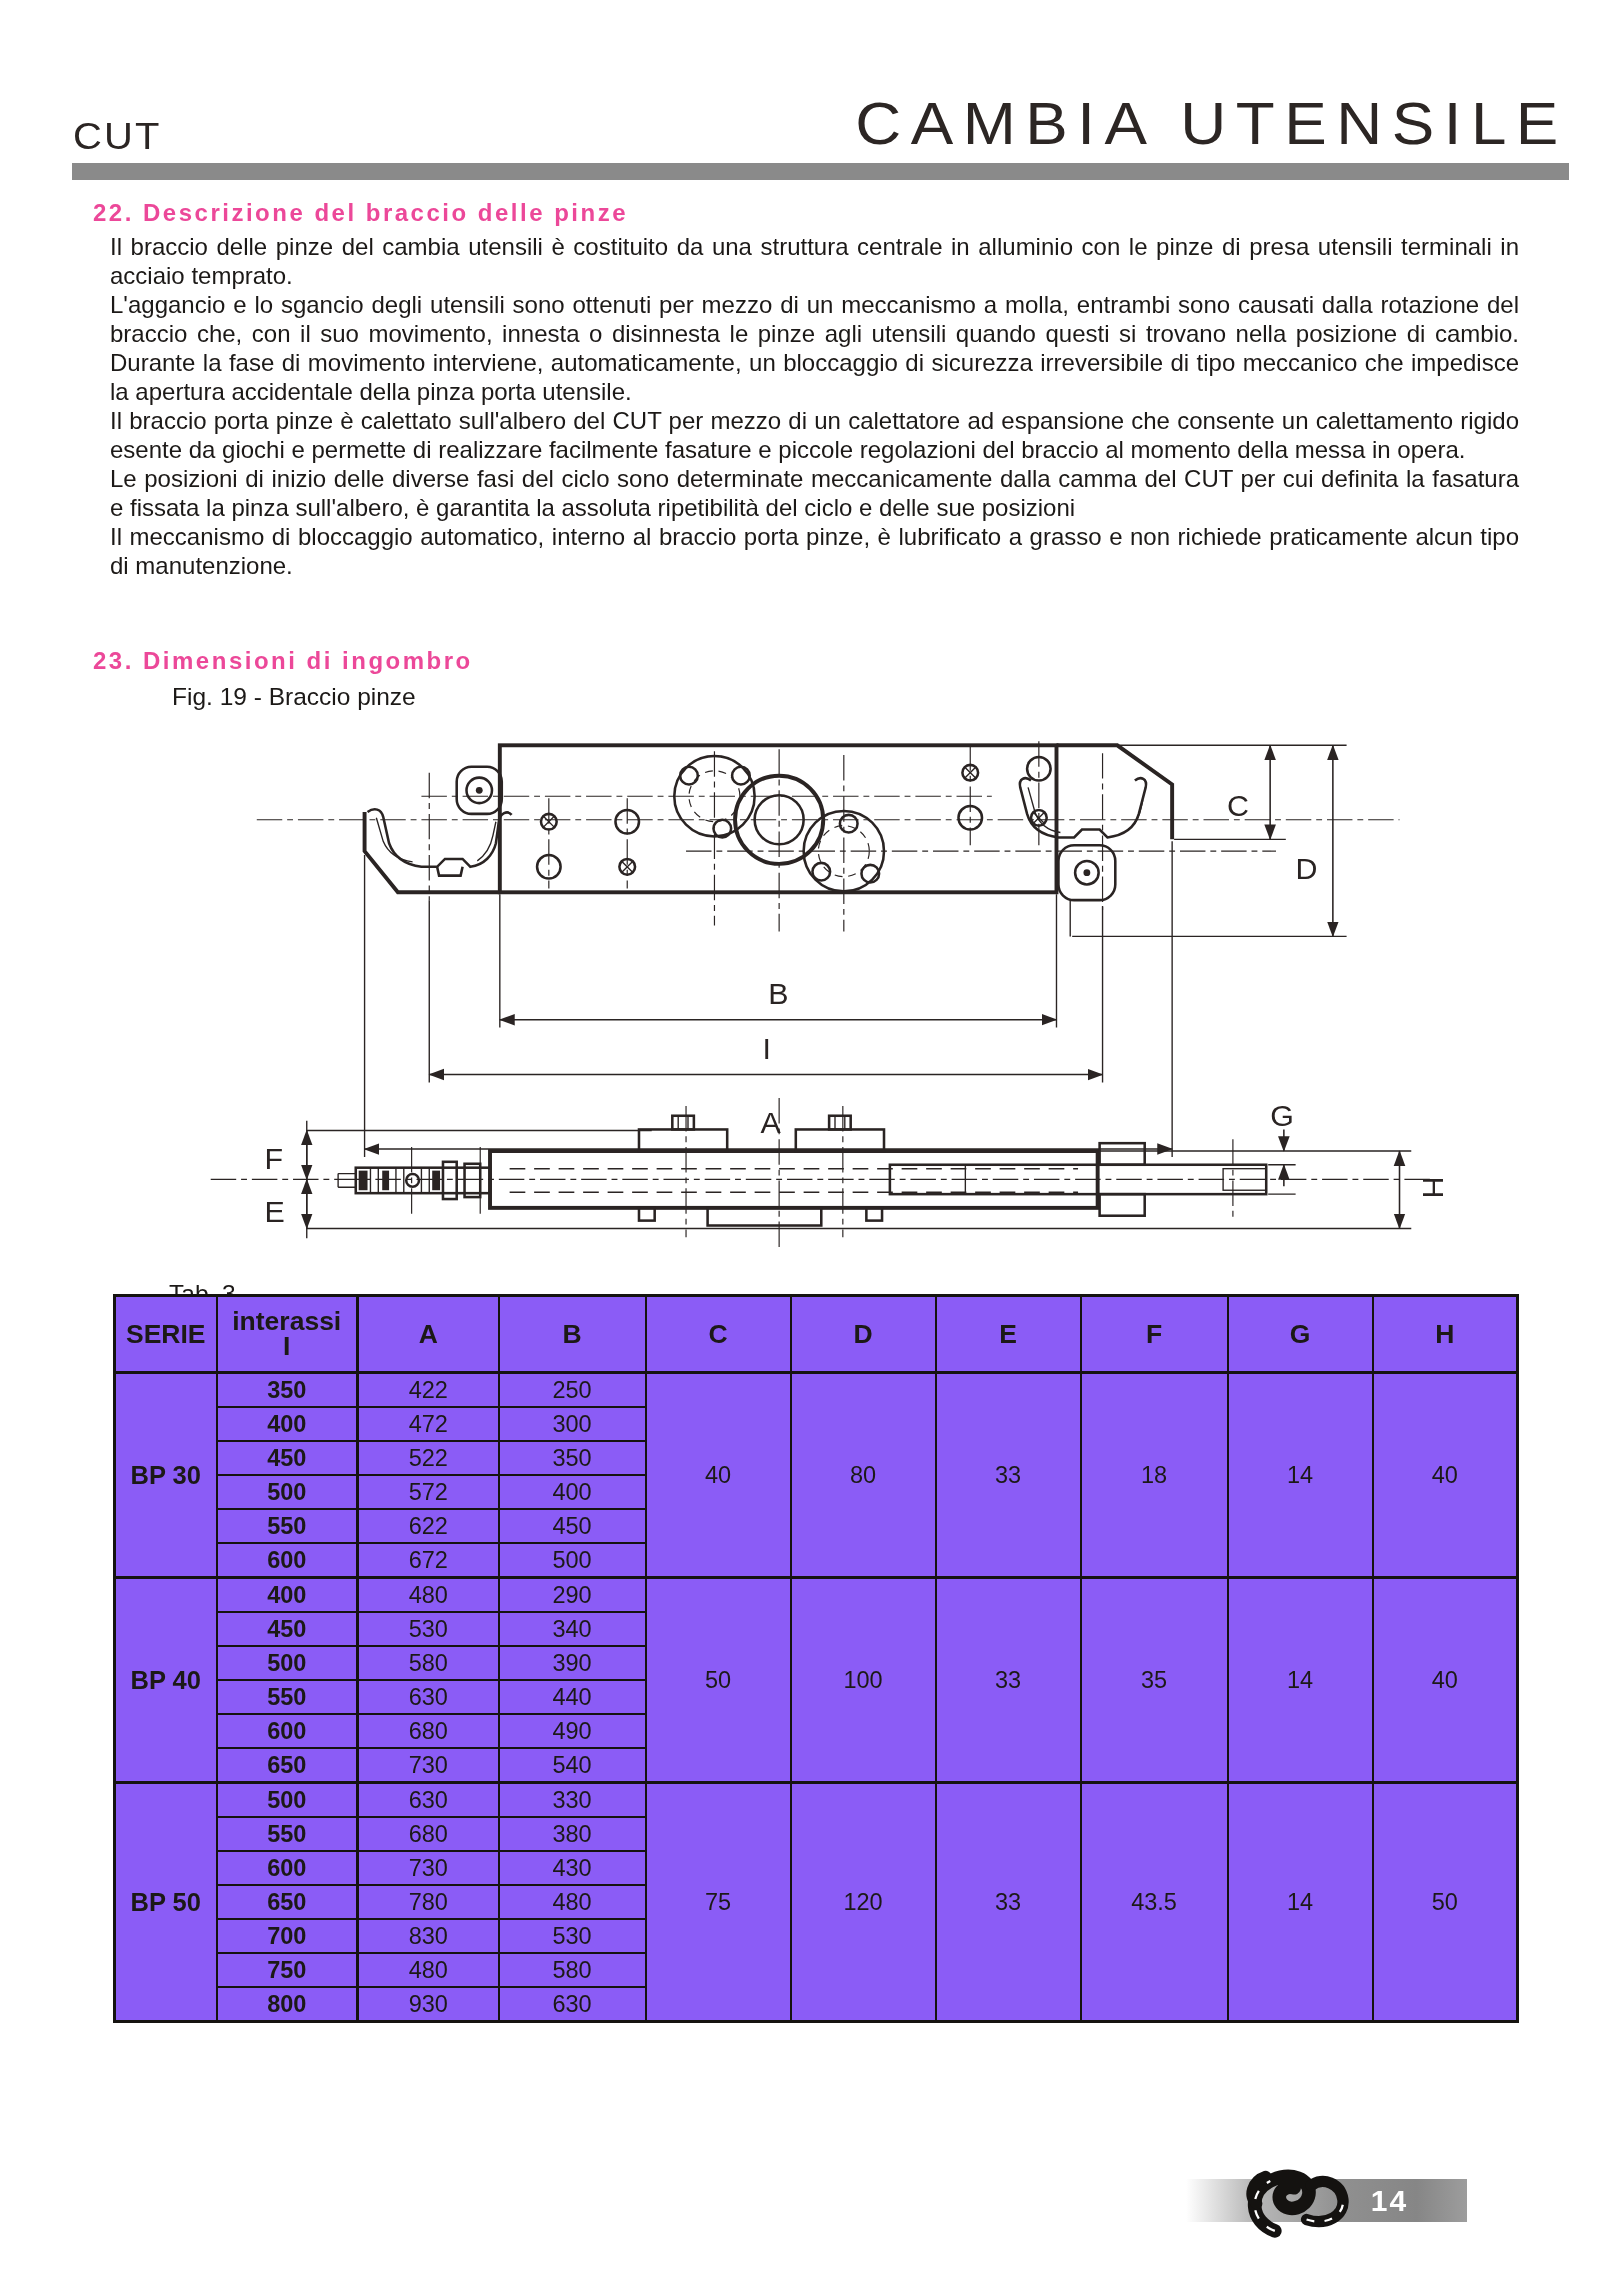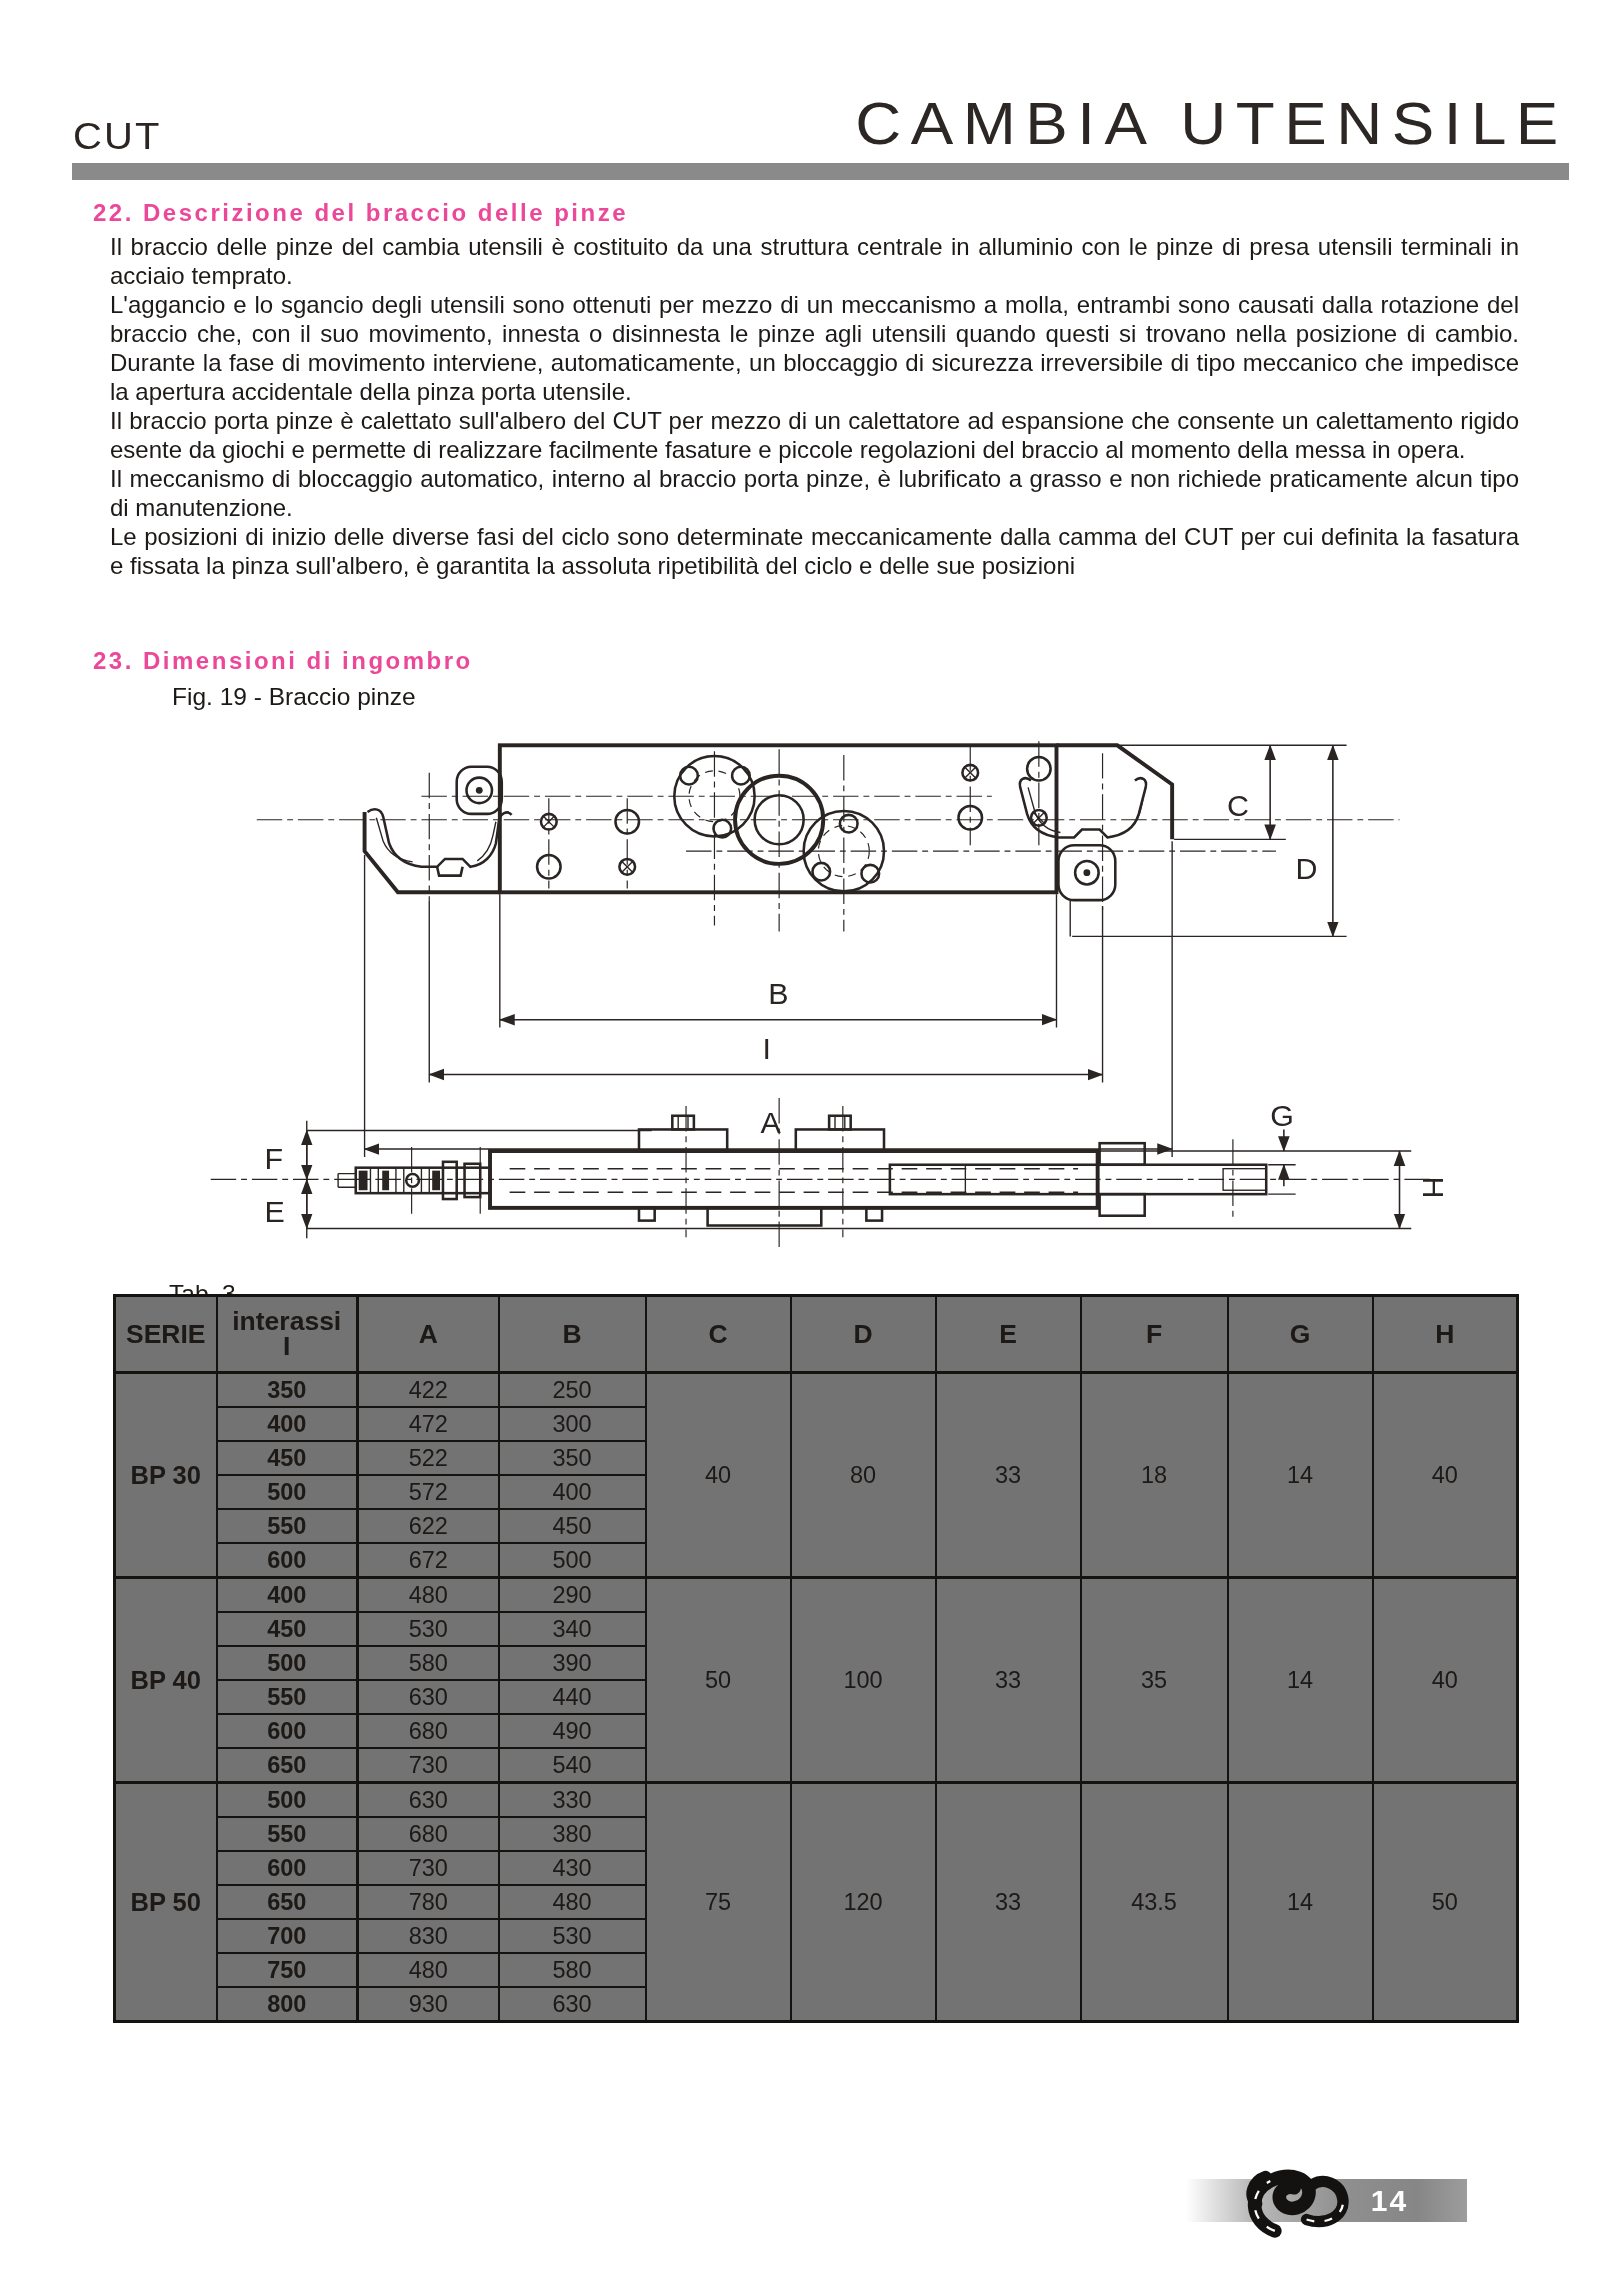--- a/index.html
+++ b/index.html
@@ -27,21 +27,21 @@
   .tn{stroke:#2a2423;stroke-width:1.4;fill:none;}
   .cl{stroke:#2a2423;stroke-width:1.2;fill:none;stroke-dasharray:26 5 6 5;}
   .hd{stroke:#2a2423;stroke-width:1.5;fill:none;stroke-dasharray:16 9;}
   .dim{stroke:#2a2423;stroke-width:1.6;fill:none;}
   .pc{stroke:#2a2423;stroke-width:1.2;fill:none;stroke-dasharray:8 6;}
   text.dl{font-family:"Liberation Sans",sans-serif;font-size:31px;fill:#2a2423;}
 
   
   #tab-caption{left:169px;top:1260px;font-size:24.5px;margin-top:20px;}
   #dim-table{left:113px;top:1294px;}
-  table{border-collapse:collapse;table-layout:fixed;width:1402px;border:3.9px solid #151310;background:#737373;}
+  table{border-collapse:collapse;table-layout:fixed;width:1402px;border:3.9px solid #151310;background:#8b5cf6;}
   th,td{border:2px solid #151310;text-align:center;vertical-align:middle;padding:0;font-family:"Liberation Sans",sans-serif;}
   tr.hrow th{height:74px;font-size:26.5px;font-weight:bold;border-bottom:2.9px solid #151310;}
   td,tbody th{height:32px;font-size:23.5px;}
   tbody th.serie{font-size:25.5px;font-weight:bold;}
   td.inter{font-weight:bold;}
   td.num{font-weight:normal;}
   .thickL{border-left:3.9px solid #151310;}
   .grp-top{border-top:3.9px solid #151310;}
   .hdr-sub{line-height:25.5px;}
 
@@ -56,22 +56,22 @@
 
 <div class="abs" id="cut-word">CUT</div>
 <div class="abs" id="main-title">CAMBIA UTENSILE</div>
 <div class="abs" id="header-bar"></div>
 
 <div class="abs sec-head" id="sec22-head">22. Descrizione del braccio delle pinze</div>
 <div class="abs" id="body-text">
   <p>Il braccio delle pinze del cambia utensili è costituito da una struttura centrale in alluminio con le pinze di presa utensili terminali in acciaio temprato.</p>
   <p>L'aggancio e lo sgancio degli utensili sono ottenuti per mezzo di un meccanismo a molla, entrambi sono causati dalla rotazione del braccio che, con il suo movimento, innesta o disinnesta le pinze agli utensili quando questi si trovano nella posizione di cambio. Durante la fase di movimento interviene, automaticamente, un bloccaggio di sicurezza irreversibile di tipo meccanico che impedisce la apertura accidentale della pinza porta utensile.</p>
   <p>Il braccio porta pinze è calettato sull'albero del CUT per mezzo di un calettatore ad espansione che consente un calettamento rigido esente da giochi e permette di realizzare facilmente fasature e piccole regolazioni del braccio al momento della messa in opera.</p>
+  <p>Le posizioni di inizio delle diverse fasi del ciclo sono determinate meccanicamente dalla camma del CUT per cui definita la fasatura e fissata la pinza sull'albero, è garantita la assoluta ripetibilità del ciclo e delle sue posizioni</p>
   <p>Il meccanismo di bloccaggio automatico, interno al braccio porta pinze, è lubrificato a grasso e non richiede praticamente alcun tipo di manutenzione.</p>
-  <p>Le posizioni di inizio delle diverse fasi del ciclo sono determinate meccanicamente dalla camma del CUT per cui definita la fasatura e fissata la pinza sull'albero, è garantita la assoluta ripetibilità del ciclo e delle sue posizioni</p>
 </div>
 
 <div class="abs sec-head" id="sec23-head">23. Dimensioni di ingombro</div>
 <div class="abs" id="fig-caption">Fig. 19 - Braccio pinze</div>
 
 <svg class="abs" id="drawing" width="1621" height="549" viewBox="0 720 1654 560" xmlns="http://www.w3.org/2000/svg">
   <defs>
     <marker id="arw" viewBox="0 0 10 10" refX="9.5" refY="5" markerWidth="10" markerHeight="10" orient="auto-start-reverse">
       <path d="M0,1.3 L10,5 L0,8.7 z" fill="#2a2423"></path>
     </marker>

